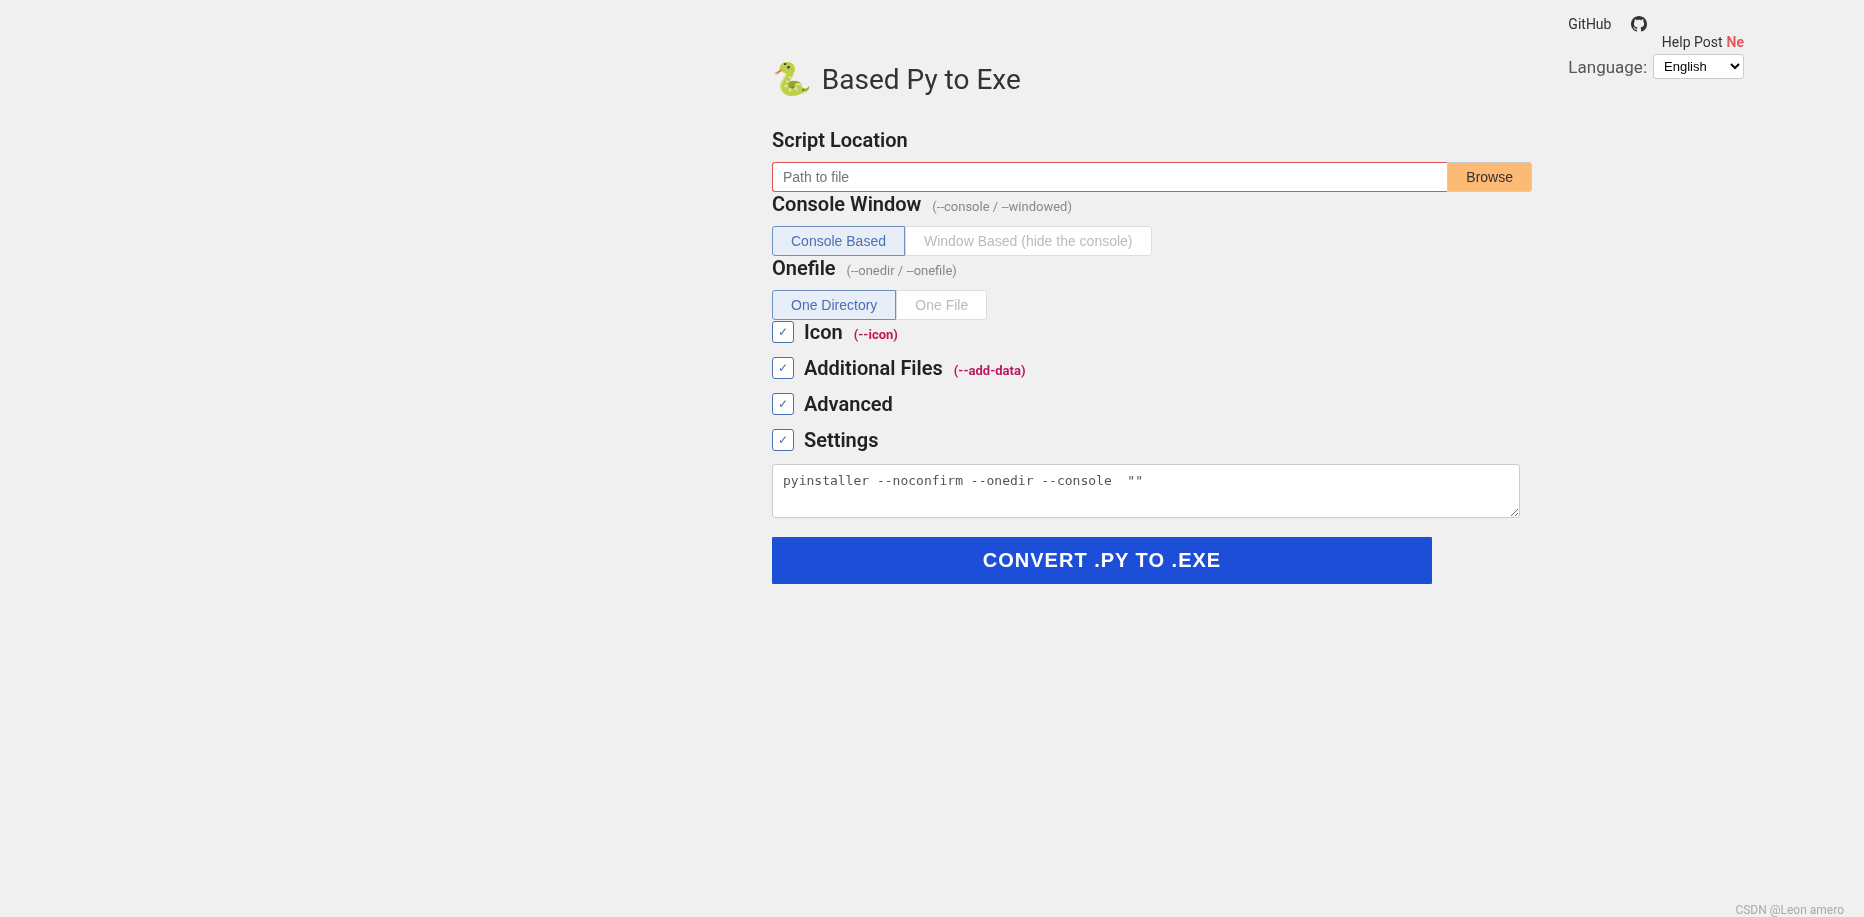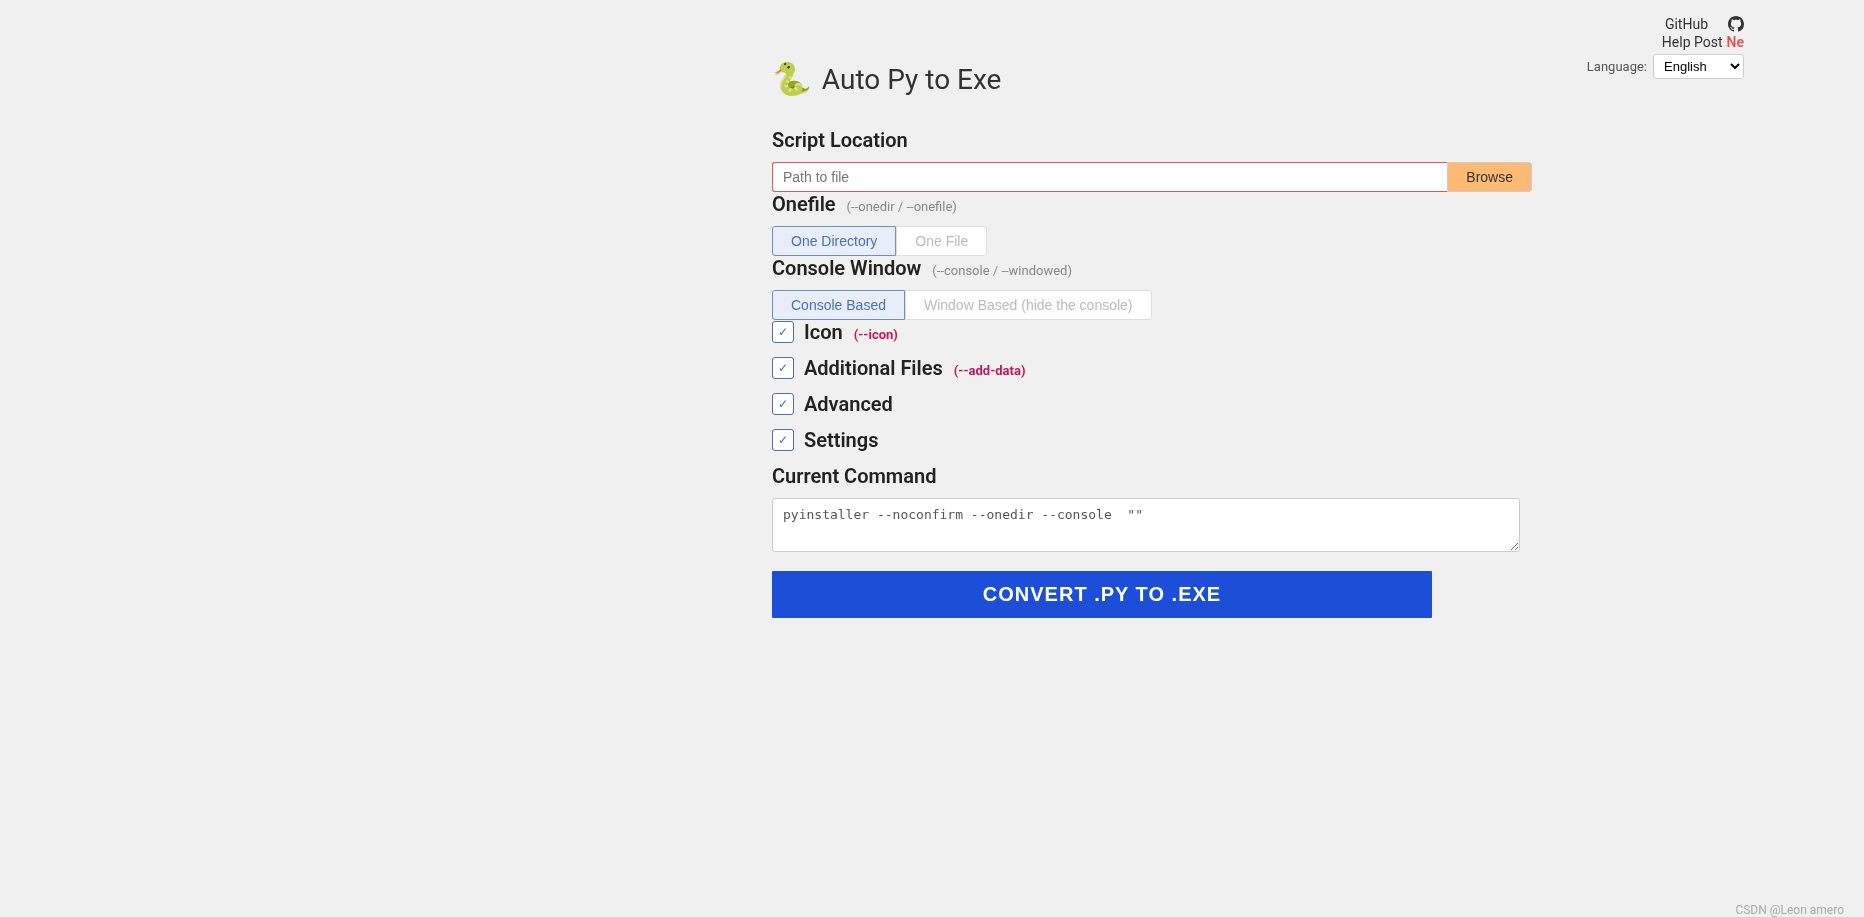--- a/index.html
+++ b/index.html
@@ -18,39 +18,39 @@
     }
     .top-right {
       position: absolute;
       top: 16px;
       right: 120px;
       text-align: right;
     }
     .top-right .github-link {
       display: flex;
       align-items: center;
-      justify-content: flex-end;
+      justify-content: flex-start;
       gap: 20px;
     }
     .top-right .help-link {
       display: flex;
       align-items: center;
       justify-content: flex-end;
       gap: 4px;
       margin-top: 2px;
     }
     .language-row {
       display: flex;
       align-items: center;
       justify-content: flex-end;
       gap: 6px;
       margin-top: 4px;
     }
     .language-label {
-      font-size: 13px;
+      font-size: 17px;
       color: #555;
     }
     .language-select {
       padding: 3px 6px;
       border: 1px solid #ccc;
       border-radius: 3px;
       font-size: 13px;
       background: white;
       cursor: pointer;
     }
@@ -243,55 +243,55 @@
         <option>Spanish</option>
       </select>
     </div>
   </div>
 
   <div class="main-content">
 
     
     <div class="app-header">
       <span class="app-icon">🐍</span>
-      <span class="app-title">Auto Py to Exe</span>
+      <span class="app-title">Based Py to Exe</span>
     </div>
 
     
     <div class="section">
       <div class="section-title">
         <span>Script Location</span>
       </div>
       <div class="script-location-row">
         <input class="path-input" type="text" placeholder="Path to file" style="">
         <button class="browse-button">Browse</button>
+      </div>
+    </div>
+
+    
+    <div class="section">
+      <div class="section-title">
+        <span>Console Window</span>
+        <span class="subtitle">(--console / --windowed)</span>
+      </div>
+      <div class="toggle-group">
+        <button class="toggle-btn active">Console Based</button>
+        <button class="toggle-btn inactive">Window Based (hide the console)</button>
       </div>
     </div>
 
     
     <div class="section">
       <div class="section-title">
         <span>Onefile</span>
         <span class="subtitle">(--onedir / --onefile)</span>
       </div>
       <div class="toggle-group">
         <button class="toggle-btn active">One Directory</button>
         <button class="toggle-btn inactive">One File</button>
-      </div>
-    </div>
-
-    
-    <div class="section">
-      <div class="section-title">
-        <span>Console Window</span>
-        <span class="subtitle">(--console / --windowed)</span>
-      </div>
-      <div class="toggle-group">
-        <button class="toggle-btn active">Console Based</button>
-        <button class="toggle-btn inactive">Window Based (hide the console)</button>
       </div>
     </div>
 
     
     <div class="collapsible-section">
       <div class="collapse-icon">✓</div>
       <span class="collapsible-title">
         <span>Icon</span>
         <span class="subtitle">(--icon)</span>
       </span>
@@ -313,23 +313,20 @@
     </div>
 
     
     <div class="collapsible-section">
       <div class="collapse-icon">✓</div>
       <span class="collapsible-title">Settings</span>
     </div>
 
     
     <div class="current-command-section">
-      <div class="section-title">
-        <span>Current Command</span>
-      </div>
       <textarea class="command-textarea" style="">pyinstaller --noconfirm --onedir --console  ""</textarea>
     </div>
 
     
     <button class="convert-button">CONVERT .PY TO .EXE</button>
 
   </div>
 
   <div class="bottom-credit">CSDN @Leon amero</div>
 

